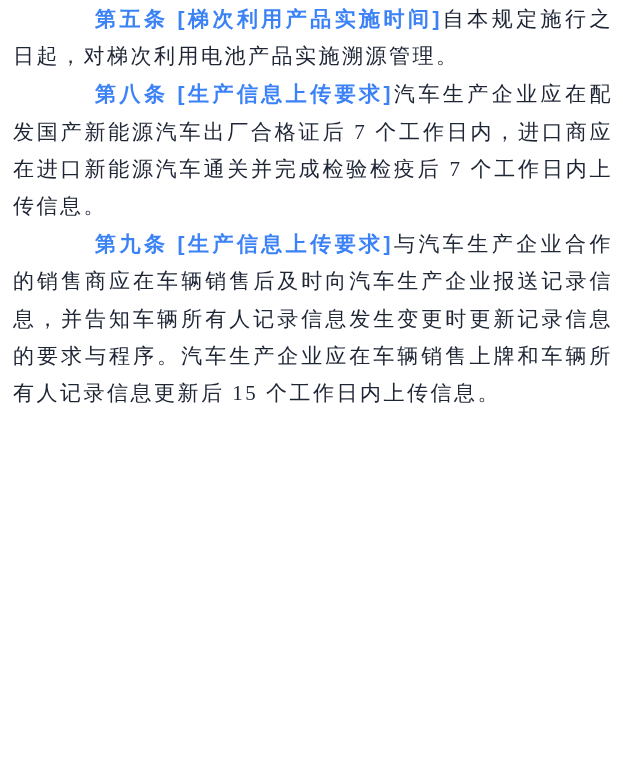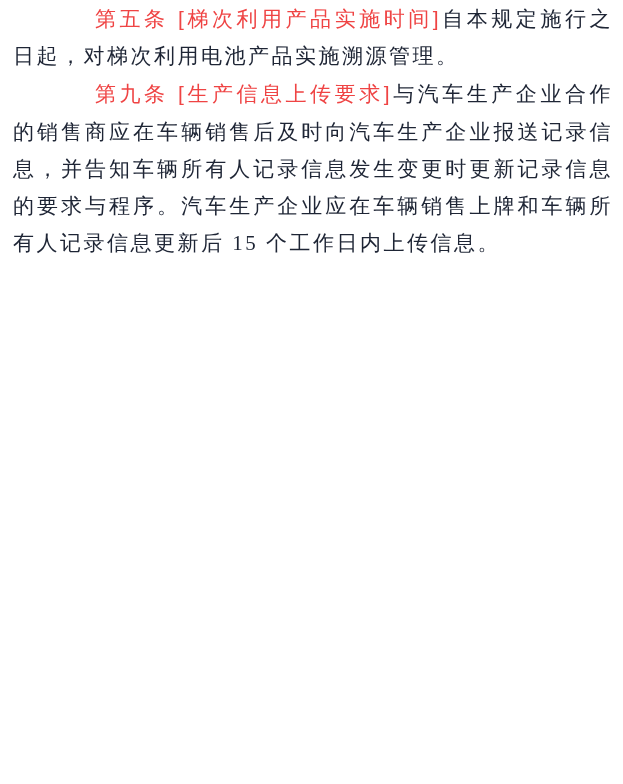--- a/index.html
+++ b/index.html
@@ -29,34 +29,35 @@
     text-align: justify;
     text-justify: inter-character;
   }
   .para {
     margin: 0;
     padding: 0;
     text-indent: 82px;
   }
   .head {
     font-family: "Liberation Sans", "DejaVu Sans", sans-serif;
-    font-weight: 400;
-    color: #ef4444;
+    font-weight: 700;
+    color: #3b82f6;
   }
   .body-text {
     font-weight: 400;
   }
 </style>
 </head>
 <body>
 
 <div class="page">
   <div class="content">
 
     <p class="para"><span class="head">第五条 [梯次利用产品实施时间]</span><span class="body-text">自本规定施行之日起，对梯次利用电池产品实施溯源管理。</span></p>
 
 
 
+    <p class="para"><span class="head">第八条 [生产信息上传要求]</span><span class="body-text">汽车生产企业应在配发国产新能源汽车出厂合格证后 7 个工作日内，进口商应在进口新能源汽车通关并完成检验检疫后 7 个工作日内上传信息。</span></p>
 
     <p class="para"><span class="head">第九条 [生产信息上传要求]</span><span class="body-text">与汽车生产企业合作的销售商应在车辆销售后及时向汽车生产企业报送记录信息，并告知车辆所有人记录信息发生变更时更新记录信息的要求与程序。汽车生产企业应在车辆销售上牌和车辆所有人记录信息更新后 15 个工作日内上传信息。</span></p>
 
   </div>
 </div>
 
 </body></html>

